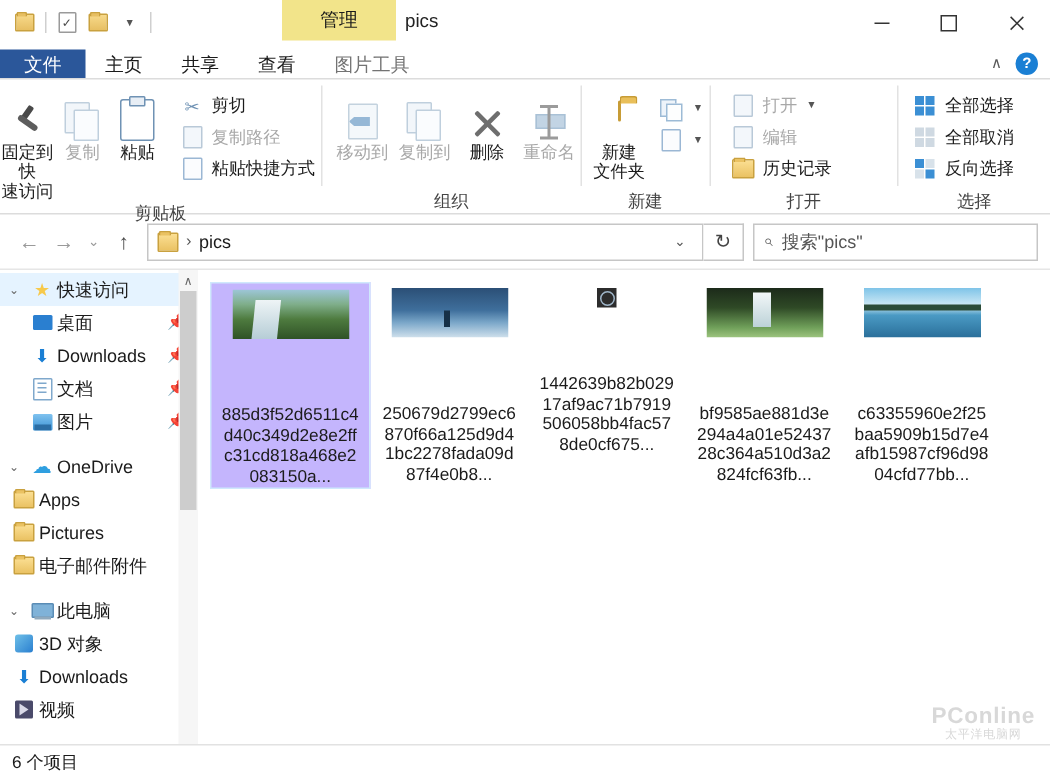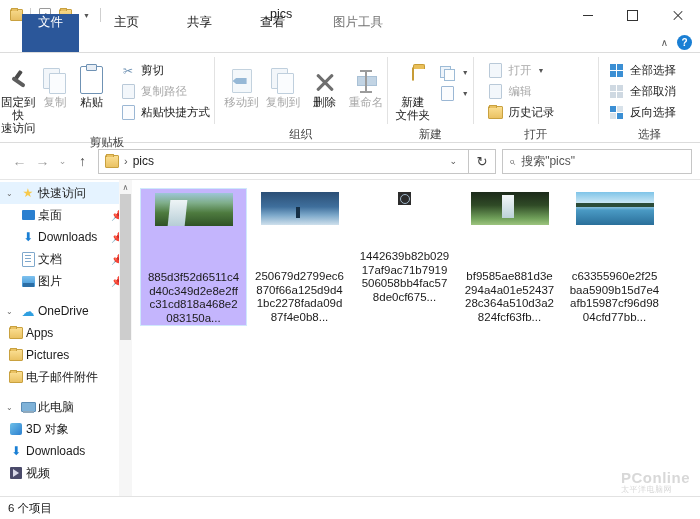--- a/index.html
+++ b/index.html
@@ -55,22 +55,22 @@
   .glyph-close { position:relative; width:11px; height:11px; }
   .glyph-close:before,.glyph-close:after{
     content:""; position:absolute; left:0; top:5px; width:12px; height:1px; background:#333;
   }
   .glyph-close:before{ transform:rotate(45deg);}
   .glyph-close:after{ transform:rotate(-45deg);}
 
   
   .tabrow { position:relative; height:22px; display:flex; align-items:flex-end; background:#fff; }
   .tab {
-    height:38px; padding:0 13px; display:flex; align-items:flex-start;
-    font-size:12.5px; color:#1b1b1b;margin-left:22px;
+    height:19px; padding:0 13px; display:flex; align-items:flex-end;
+    font-size:12.5px; color:#1b1b1b;
   }
   .tab.file { background:#2b579a; color:#fff; padding:0 16px; }
   .tab.ctx { color:#737373; }
   .tabrow .helpwrap {
     position:absolute; right:8px; bottom:2px; display:flex; align-items:center; gap:9px;
   }
   .chev-up { color:#5a5a5a; font-size:10px; }
   .help-circle {
     width:15px;height:15px;border-radius:50%;background:#1a7fd4;color:#fff;
     font-size:10px;display:flex;align-items:center;justify-content:center;font-weight:bold;
@@ -262,21 +262,21 @@
   
   .statusbar {
     position:absolute; left:0; bottom:0; width:700px; height:22px;
     border-top:1px solid #e2e2e2; background:#fff;
     display:flex; align-items:center; padding-left:8px; font-size:11.5px; color:#1b1b1b;
   }
   .wm {
     position:absolute; right:10px; bottom:24px; font-size:15px; font-weight:bold;
     color:#d8d8d8; letter-spacing:0.5px;
   }
-  .wm small { font-size:8px; font-weight:normal; display:block; text-align:left; margin-top:-2px;}
+  .wm small { font-size:8px; font-weight:normal; display:block; text-align:center; margin-top:-2px;}
 </style>
 </head>
 <body>
 
 <div id="app">
 
   <div class="titlebar">
     <div class="qat">
       <div class="qat-btn">
           <span class="mini-folder"></span>
@@ -287,20 +287,23 @@
         </div>
       <div class="qat-btn">
           <span class="mini-folder"></span>
         </div>
       <div class="qat-btn">
           <span class="qat-caret">▼</span>
         </div>
       <div class="qat-sep"></div>
     </div>
 
+    <div class="ctx-tab">
+        <span>管理</span>
+      </div>
     <div class="win-title">pics</div>
 
     <div class="wbtns">
       <div class="wbtn">
           <span class="glyph-min"></span>
         </div>
       <div class="wbtn">
           <span class="glyph-max"></span>
         </div>
       <div class="wbtn close">

